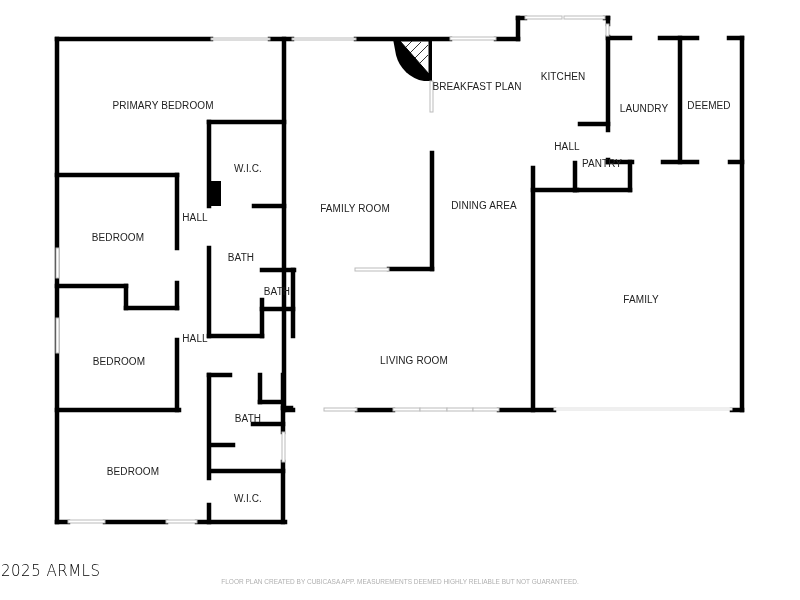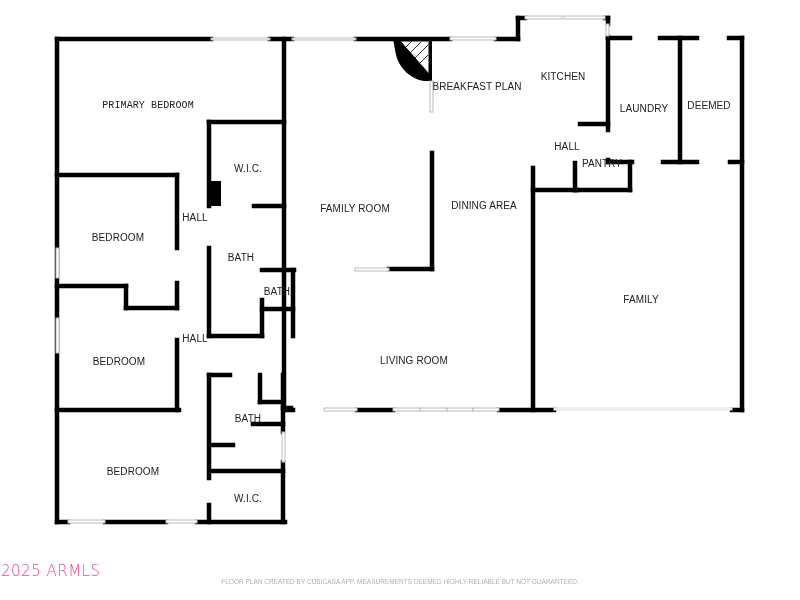--- a/index.html
+++ b/index.html
@@ -1,19 +1,19 @@
 <!DOCTYPE html>
 <html><head>
   <meta charset="utf-8">
   <style>
     html, body { margin: 0; padding: 0; background: #ffffff; }
     body { width: 800px; height: 600px; position: relative; overflow: hidden; font-family: "Liberation Sans", sans-serif; }
     #plan { position: absolute; left: 0; top: 0; width: 800px; height: 600px; }
     .label { position: absolute; font-family: "Liberation Sans", sans-serif; font-size: 10px; color: #222; white-space: nowrap; transform: translate(-50%, -50%); letter-spacing: 0.1px; }
-    .copyright { position: absolute; left: 1px; top: 562px; font-family: "DejaVu Sans", sans-serif; font-size: 15px; color: #ec4899; font-weight: 300; letter-spacing: 0.5px; }
+    .copyright { position: absolute; left: 1px; top: 562px; font-family: "DejaVu Sans", sans-serif; font-size: 15px; color: #000000; font-weight: 300; letter-spacing: 0.5px; }
     .disclaimer { position: absolute; left: 400px; top: 578px; transform: translateX(-50%); font-family: "Liberation Sans", sans-serif; font-size: 6.5px; color: #b0b0b0; white-space: nowrap; }
   </style>
 </head>
 <body>
 
 <svg id="plan" viewBox="0 0 800 600" xmlns="http://www.w3.org/2000/svg">
   <g stroke="#000" stroke-width="4.5" stroke-linecap="square" fill="none">
 
     <line x1="57" y1="39" x2="57" y2="522"></line>
     <line x1="57" y1="39" x2="211" y2="39"></line>
@@ -120,21 +120,21 @@
     <rect x="324" y="408" width="33" height="3"></rect>
     <rect x="393" y="408" width="27" height="3"></rect>
     <rect x="420" y="408" width="27" height="3"></rect>
     <rect x="447" y="408" width="26" height="3"></rect>
     <rect x="473" y="408" width="26" height="3"></rect>
     <rect x="554" y="408" width="178" height="2" stroke="#e0e0e0"></rect>
   </g>
 </svg>
 
 <div id="labels">
-    <div class="label" style="left: 148px; top: 105px; font-family: Liberation Mono, monospace;">PRIMARY BEDROOM</div>
+    <div class="label" style="left: 163px; top: 105px;">PRIMARY BEDROOM</div>
     <div class="label" style="left: 248px; top: 168px;">W.I.C.</div>
     <div class="label" style="left: 195px; top: 217px;">HALL</div>
     <div class="label" style="left: 118px; top: 237px;">BEDROOM</div>
     <div class="label" style="left: 241px; top: 257px;">BATH</div>
     <div class="label" style="left: 277px; top: 291px;">BATH</div>
     <div class="label" style="left: 195px; top: 338px;">HALL</div>
     <div class="label" style="left: 119px; top: 361px;">BEDROOM</div>
     <div class="label" style="left: 248px; top: 418px;">BATH</div>
     <div class="label" style="left: 133px; top: 471px;">BEDROOM</div>
     <div class="label" style="left: 248px; top: 498px;">W.I.C.</div>

